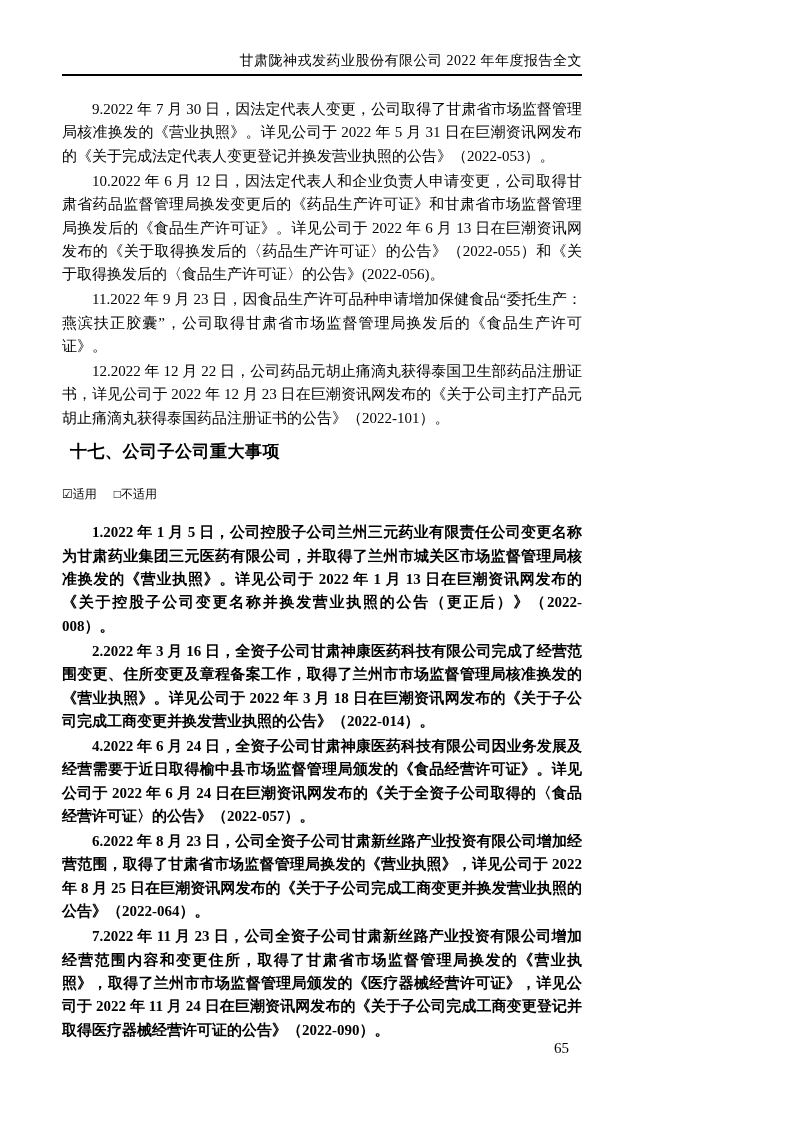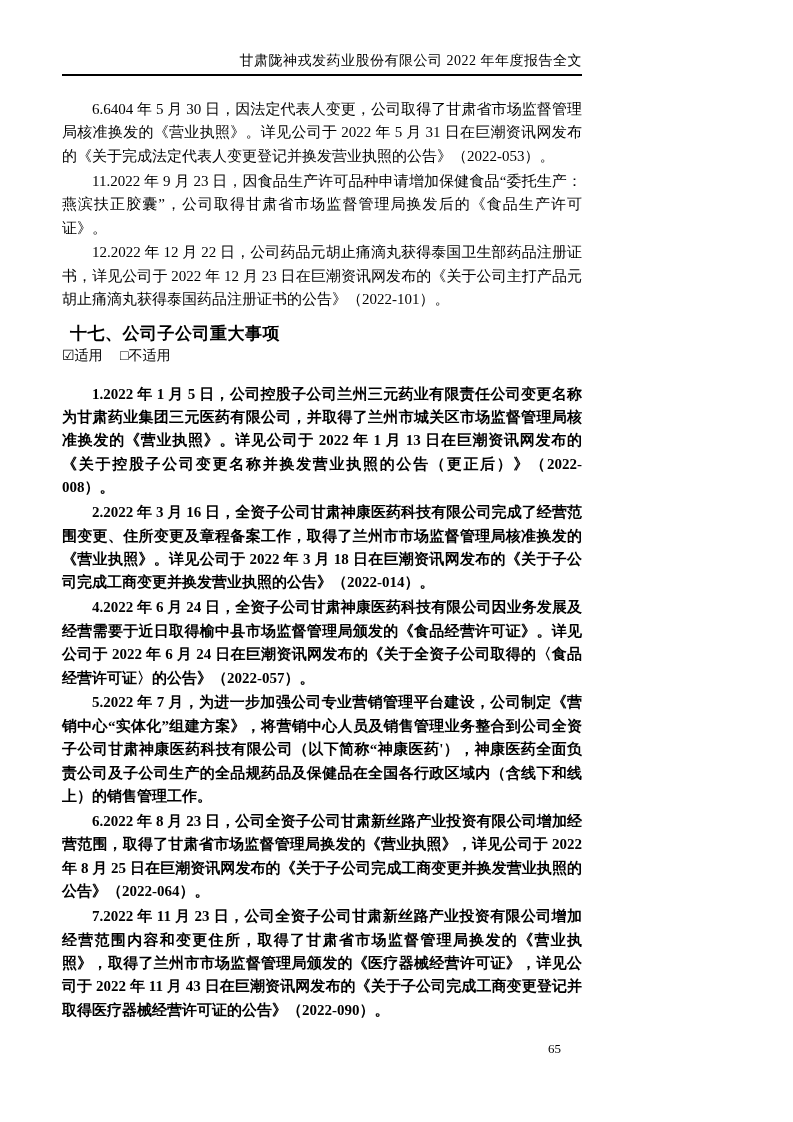--- a/index.html
+++ b/index.html
@@ -44,64 +44,65 @@
     font-family: "Liberation Sans", "DejaVu Sans", sans-serif;
     font-size: 17px;
     font-weight: bold;
     line-height: 26px;
     margin: 9px 0 0 8px;
     text-align: left;
     text-indent: 0;
     letter-spacing: 0.5px;
   }
   .applicability {
-    font-size: 14px;
+    margin-top: 20px;
+    font-size: 12px;
     line-height: 18px;
     text-align: left;
     text-indent: 0;
   }
   .applicability .chk { margin-right: 14px; }
   .paragraphs-sub { margin-top: 18px; font-weight: bold; }
   .page-number {
     position: absolute;
     top: 1041px;
-    right: 84px;
-    font-size: 13px;
+    right: 76px;
+    font-size: 15px;
     line-height: 15px;
   }
 </style>
 </head>
 <body>
 
 <div class="page">
 
   <div class="header">
     <div class="header-title">甘肃陇神戎发药业股份有限公司 2022 年年度报告全文</div>
     <div class="header-rule"></div>
   </div>
 
   <div class="content">
 
-    <p class="body">6.6404 年 5 月 30 日，因法定代表人变更，公司取得了甘肃省市场监督管理局核准换发的《营业执照》。详见公司于 2022 年 5 月 31 日在巨潮资讯网发布的《关于完成法定代表人变更登记并换发营业执照的公告》（2022-053）。</p>
+    <p class="body">9.2022 年 7 月 30 日，因法定代表人变更，公司取得了甘肃省市场监督管理局核准换发的《营业执照》。详见公司于 2022 年 5 月 31 日在巨潮资讯网发布的《关于完成法定代表人变更登记并换发营业执照的公告》（2022-053）。</p>
+    <p class="body">10.2022 年 6 月 12 日，因法定代表人和企业负责人申请变更，公司取得甘肃省药品监督管理局换发变更后的《药品生产许可证》和甘肃省市场监督管理局换发后的《食品生产许可证》。详见公司于 2022 年 6 月 13 日在巨潮资讯网发布的《关于取得换发后的〈药品生产许可证〉的公告》（2022-055）和《关于取得换发后的〈食品生产许可证〉的公告》(2022-056)。</p>
     <p class="body">11.2022 年 9 月 23 日，因食品生产许可品种申请增加保健食品“委托生产：燕滨扶正胶囊”，公司取得甘肃省市场监督管理局换发后的《食品生产许可证》。</p>
     <p class="body">12.2022 年 12 月 22 日，公司药品元胡止痛滴丸获得泰国卫生部药品注册证书，详见公司于 2022 年 12 月 23 日在巨潮资讯网发布的《关于公司主打产品元胡止痛滴丸获得泰国药品注册证书的公告》（2022-101）。</p>
 
     <h2 class="section-heading">十七、公司子公司重大事项</h2>
 
     <div class="applicability">
       <span class="chk">☑适用</span>
       <span class="chk">□不适用</span>
     </div>
 
     <div class="paragraphs-sub">
       <p class="body">1.2022 年 1 月 5 日，公司控股子公司兰州三元药业有限责任公司变更名称为甘肃药业集团三元医药有限公司，并取得了兰州市城关区市场监督管理局核准换发的《营业执照》。详见公司于 2022 年 1 月 13 日在巨潮资讯网发布的《关于控股子公司变更名称并换发营业执照的公告（更正后）》（2022-008）。</p>
       <p class="body">2.2022 年 3 月 16 日，全资子公司甘肃神康医药科技有限公司完成了经营范围变更、住所变更及章程备案工作，取得了兰州市市场监督管理局核准换发的《营业执照》。详见公司于 2022 年 3 月 18 日在巨潮资讯网发布的《关于子公司完成工商变更并换发营业执照的公告》（2022-014）。</p>
       <p class="body">4.2022 年 6 月 24 日，全资子公司甘肃神康医药科技有限公司因业务发展及经营需要于近日取得榆中县市场监督管理局颁发的《食品经营许可证》。详见公司于 2022 年 6 月 24 日在巨潮资讯网发布的《关于全资子公司取得的〈食品经营许可证〉的公告》（2022-057）。</p>
-      <p class="body">5.2022 年 7 月，为进一步加强公司专业营销管理平台建设，公司制定《营销中心“实体化”组建方案》，将营销中心人员及销售管理业务整合到公司全资子公司甘肃神康医药科技有限公司（以下简称“神康医药'），神康医药全面负责公司及子公司生产的全品规药品及保健品在全国各行政区域内（含线下和线上）的销售管理工作。</p>
       <p class="body">6.2022 年 8 月 23 日，公司全资子公司甘肃新丝路产业投资有限公司增加经营范围，取得了甘肃省市场监督管理局换发的《营业执照》，详见公司于 2022 年 8 月 25 日在巨潮资讯网发布的《关于子公司完成工商变更并换发营业执照的公告》（2022-064）。</p>
-      <p class="body">7.2022 年 11 月 23 日，公司全资子公司甘肃新丝路产业投资有限公司增加经营范围内容和变更住所，取得了甘肃省市场监督管理局换发的《营业执照》，取得了兰州市市场监督管理局颁发的《医疗器械经营许可证》，详见公司于 2022 年 11 月 43 日在巨潮资讯网发布的《关于子公司完成工商变更登记并取得医疗器械经营许可证的公告》（2022-090）。</p>
+      <p class="body">7.2022 年 11 月 23 日，公司全资子公司甘肃新丝路产业投资有限公司增加经营范围内容和变更住所，取得了甘肃省市场监督管理局换发的《营业执照》，取得了兰州市市场监督管理局颁发的《医疗器械经营许可证》，详见公司于 2022 年 11 月 24 日在巨潮资讯网发布的《关于子公司完成工商变更登记并取得医疗器械经营许可证的公告》（2022-090）。</p>
     </div>
 
   </div>
 
   <div class="page-number">65</div>
 
 </div>
 
 </body></html>

